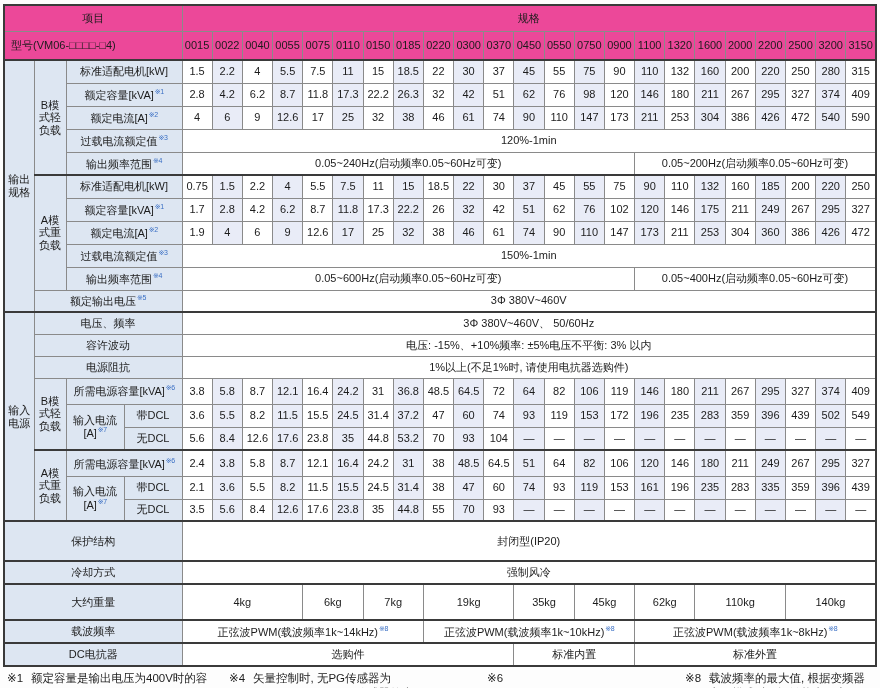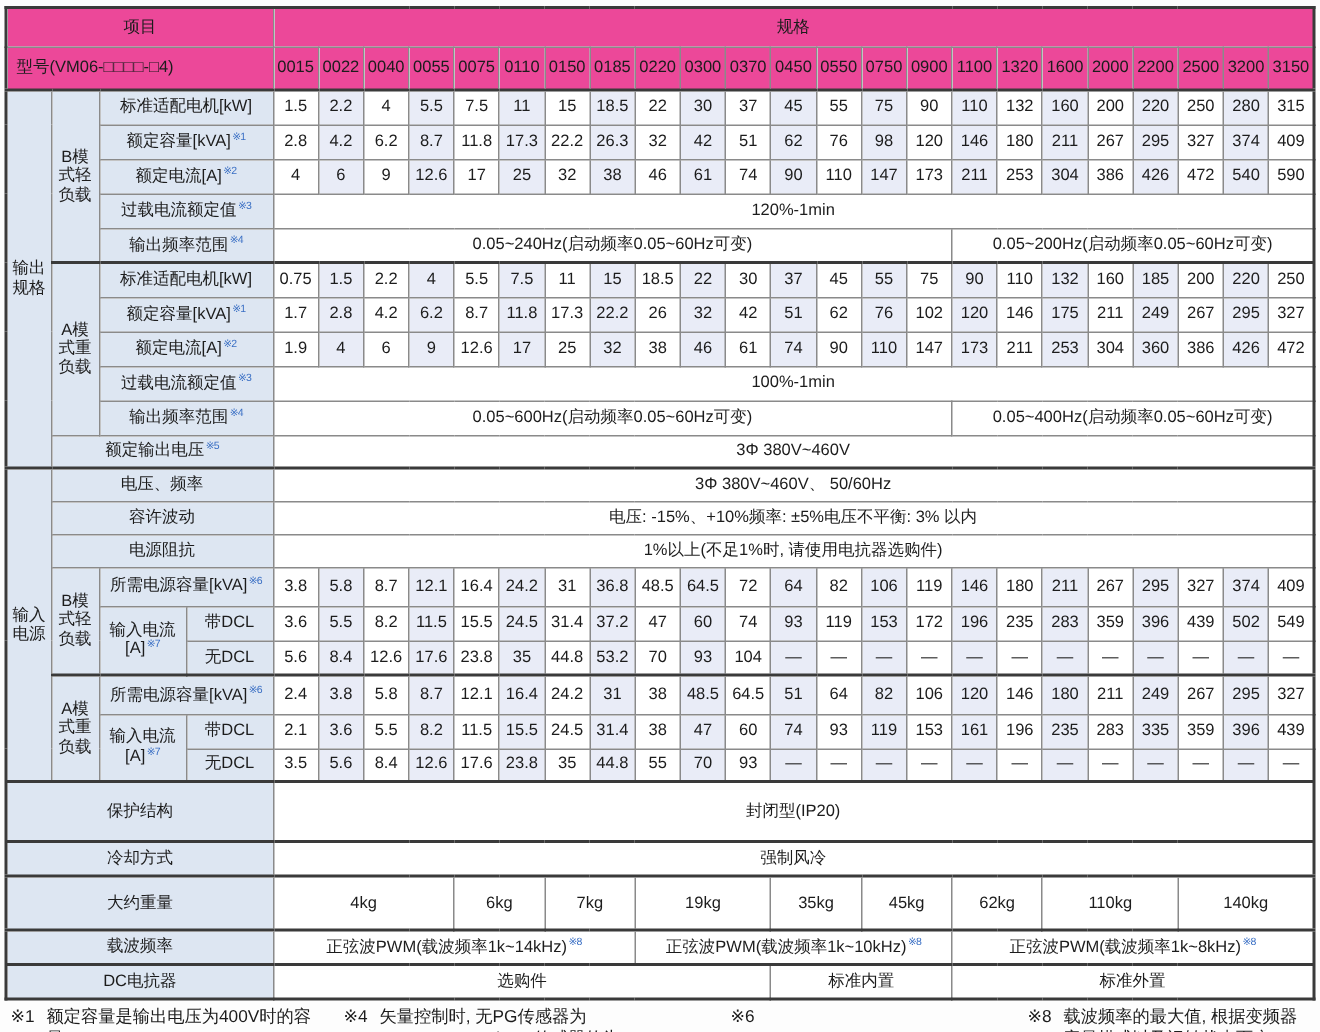--- a/index.html
+++ b/index.html
@@ -250,21 +250,21 @@
           <td class="val">211</td>
           <td class="val alt">253</td>
           <td class="val">304</td>
           <td class="val alt">360</td>
           <td class="val">386</td>
           <td class="val alt">426</td>
           <td class="val">472</td>
         </tr>
         <tr style="height: 23px;">
           <td class="lbl" colspan="2">过载电流额定值<sup class="fref">※3</sup></td>
-          <td class="spn d" colspan="23">100%-1min</td>
+          <td class="spn d" colspan="23">150%-1min</td>
         </tr>
         <tr style="height: 23px;">
           <td class="lbl" colspan="2">输出频率范围<sup class="fref">※4</sup></td>
           <td class="spn d" colspan="15">0.05~600Hz(启动频率0.05~60Hz可变)</td>
           <td class="spn" colspan="8">0.05~400Hz(启动频率0.05~60Hz可变)</td>
         </tr>
         <tr style="height: 22px;">
           <td class="lbl c" colspan="3">额定输出电压<sup class="fref">※5</sup></td>
           <td class="spn d" colspan="23">3Φ 380V~460V</td>
         </tr>

